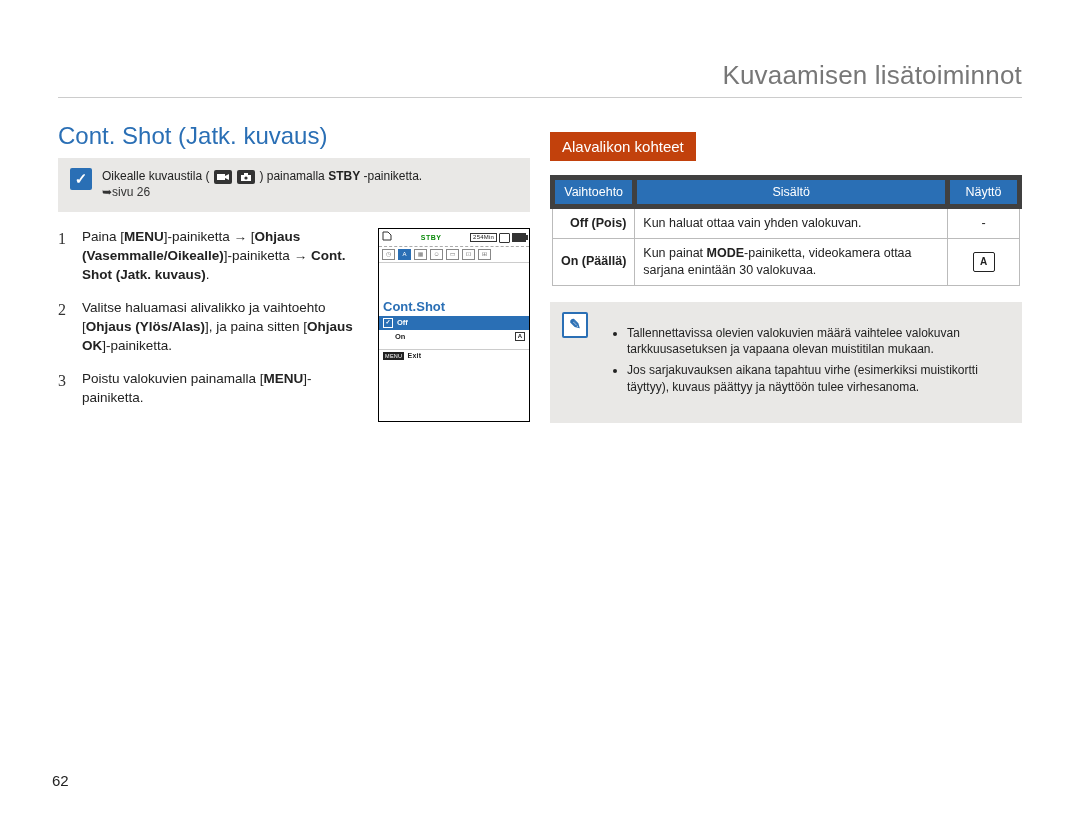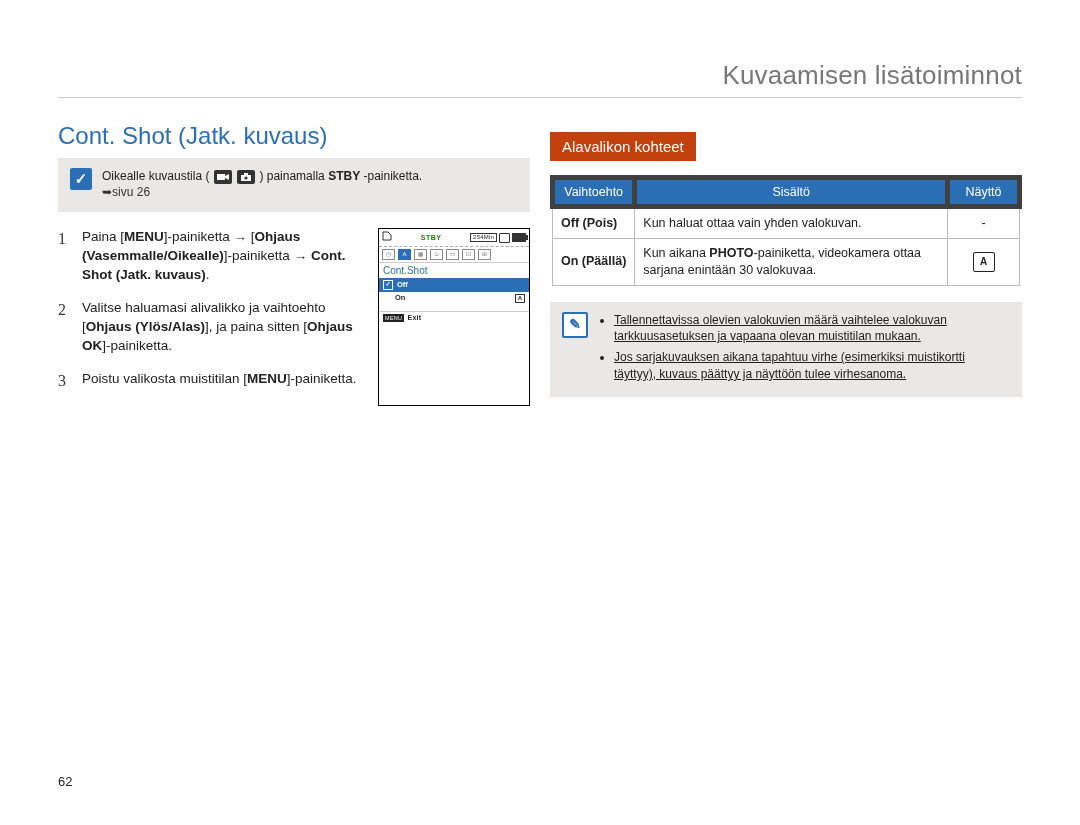--- a/index.html
+++ b/index.html
@@ -133,23 +133,24 @@
     display: flex;
     gap: 3px;
     padding: 2px 3px;
     border-bottom: 1px solid #ccc;
   }
   .screen-icons-row .ti {
     width: 11px; height: 9px; border: 1px solid #888; color: #777; font-size: 6px; display: flex; align-items: center; justify-content: center;
   }
   .screen-label {
     color: #2a6fb5;
-    font-weight: normal;
-    font-size: 10px;
+    font-weight: bold;
+    font-size: 13px;
     padding: 2px 4px;
+    margin-top: 35px;
   }
   .menu-item {
     display: flex;
     align-items: center;
     gap: 4px;
     padding: 2px 4px;
     font-size: 7.5px;
     font-weight: bold;
   }
   .menu-item.selected {
@@ -206,21 +207,21 @@
     padding: 5px 6px;
     border: 5px solid #404040;
     font-size: 12.5px;
   }
   table.option-table td {
     border: 1px solid #bbb;
     padding: 6px 8px;
     vertical-align: middle;
     line-height: 1.35;
   }
-  table.option-table td.opt { font-weight: bold; white-space: nowrap; text-align: left; }
+  table.option-table td.opt { font-weight: bold; white-space: nowrap; text-align: right; }
   table.option-table td.disp { text-align: center; width: 55px; }
   .disp-icon {
     display: inline-flex;
     width: 20px; height: 18px;
     border: 1.5px solid #222;
     border-radius: 2px;
     align-items: center;
     justify-content: center;
     font-size: 10px;
     font-weight: bold;
@@ -244,28 +245,28 @@
     color: #2a6fb5;
     font-weight: bold;
     display: flex;
     align-items: center;
     justify-content: center;
     font-size: 14px;
     border-radius: 2px;
     flex-shrink: 0;
     background: #fff;
   }
-  .info-list { margin: 0; padding-left: 16px; text-decoration: underline; }
+  .info-list { margin: 13px; padding-left: 16px; }
   .info-list li { margin-bottom: 4px; }
 
   .page-num {
     position: absolute;
-    left: 58px;
+    left: 52px;
     bottom: 36px;
-    font-size: 13px;
+    font-size: 15px;
     color: #222;
   }
 </style>
 </head>
 <body>
 
 <div class="page">
 
   <div class="header-title">Kuvaamisen lisätoiminnot</div>
 
@@ -308,21 +309,21 @@
           </div>
           <div class="step">
             <div class="step-num">2</div>
             <div class="step-body">
               <span>Valitse haluamasi alivalikko ja vaihtoehto [</span><span class="bold">Ohjaus (Ylös/Alas)</span><span>], ja paina sitten [</span><span class="bold">Ohjaus OK</span><span>]-painiketta.</span>
             </div>
           </div>
           <div class="step">
             <div class="step-num">3</div>
             <div class="step-body">
-              <span>Poistu valikosta muistitilan [</span><span class="bold">MENU</span><span>]-painiketta.</span>
+              <span>Poistu valokuvien painamalla [</span><span class="bold">MENU</span><span>]-painiketta.</span>
             </div>
           </div>
         </div>
 
         <div class="screen-sim">
           <div class="screen-top">
             <span>
               <svg width="10" height="10" viewBox="0 0 10 10">
                   <path d="M1 1h5l3 3v5H1z" fill="none" stroke="#333" stroke-width="1"></path>
                 </svg>
@@ -379,21 +380,21 @@
           <tr>
             <td class="opt">Off (Pois)</td>
             <td>
               <span>Kun haluat ottaa vain yhden valokuvan.</span>
             </td>
             <td class="disp">-</td>
           </tr>
           <tr>
             <td class="opt">On (Päällä)</td>
             <td>
-              <span>Kun aikana </span><span class="bold">PHOTO</span><span>-painiketta, videokamera ottaa sarjana enintään 30 valokuvaa.</span>
+              <span>Kun painat </span><span class="bold">MODE</span><span>-painiketta, videokamera ottaa sarjana enintään 30 valokuvaa.</span>
             </td>
             <td class="disp">
               <span class="disp-icon">A</span>
             </td>
           </tr>
         </tbody>
       </table>
 
       <div class="info-box">
         <div class="info-icon">✎</div>

